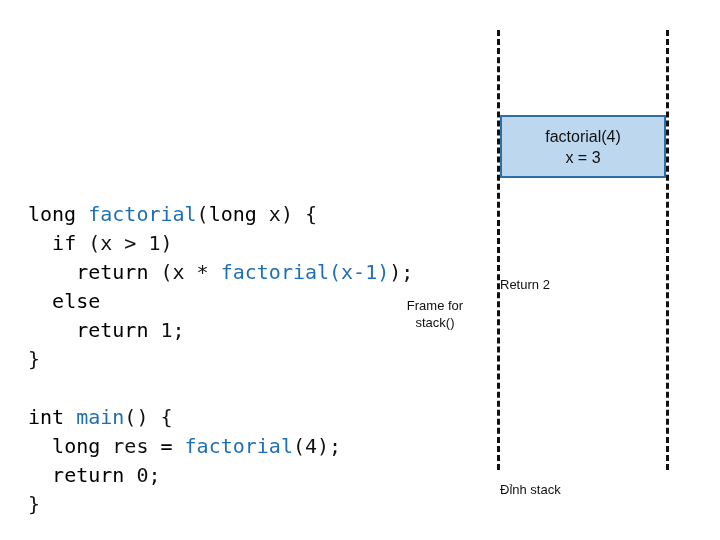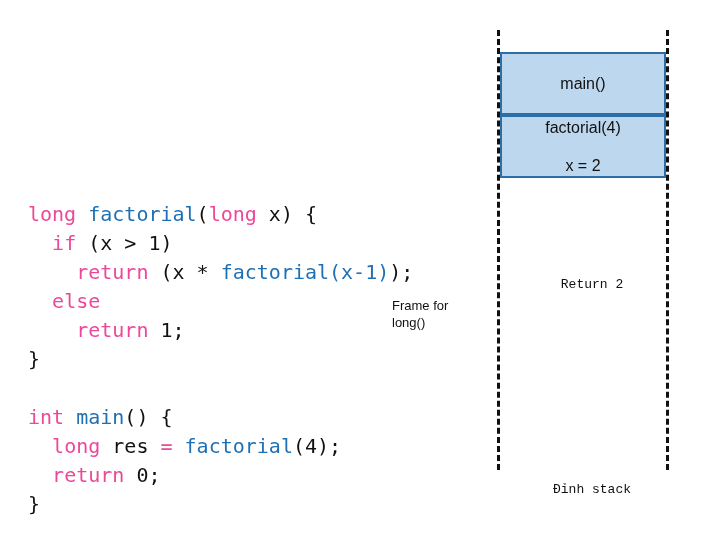--- a/index.html
+++ b/index.html
@@ -21,21 +21,21 @@
     left: 28px;
     top: 200px;
     width: 440px;
     font-family: "DejaVu Sans Mono", monospace;
     font-size: 20px;
     line-height: 29px;
     white-space: pre;
     color: #0f0f0f;
   }
   #code-block .ln { display: block; }
-  .kw { color: #ec4899; }
+  .kw { color: #000000; }
   .blue { color: #1f6fb4; }
   .plain { color: #111111; }
 
   
   #stack-area {
     position: absolute;
     left: 497px;
     top: 30px;
     width: 172px;
     height: 440px;
@@ -60,66 +60,62 @@
     color: #111111;
     font-size: 16px;
     text-align: center;
     display: flex;
     flex-direction: column;
     align-items: center;
     justify-content: center;
     line-height: 21px;
   }
   #frame-main       { top: 22px;  height: 63px; }
-  #frame-factorial4 { top: 85px;  height: 63px; justify-content: space-between; }
+  #frame-factorial4 { top: 85px;  height: 63px; }
   #frame-factorial3 { top: 155px; height: 63px; }
 
   .stack-label {
     position: absolute;
-    left: 12px;
+    left: 3px;
     width: 166px;
-    text-align: center;
+    text-align: left;
     font-size: 13px;
     color: #111111;
-    font-family: Liberation Mono, monospace;
   }
   #return-label { top: 247px; }
   #bottom-label { top: 415px; margin-top: 37px; }
 
   
   #frame-for-swap {
     position: absolute;
     left: 392px;
     top: 297px;
     width: 86px;
     font-size: 13px;
     line-height: 17px;
     color: #111111;
-    text-align: left;
+    text-align: center;
   }
 </style>
 </head>
 <body>
 
 <div id="code-block"><span class="ln"><span class="kw">long</span><span class="plain"> </span><span class="blue">factorial</span><span class="plain">(</span><span class="kw">long</span><span class="plain"> x) {</span></span><span class="ln"><span class="plain">  </span><span class="kw">if</span><span class="plain"> (x &gt; 1)</span></span><span class="ln"><span class="plain">    </span><span class="kw">return</span><span class="plain"> (x * </span><span class="blue">factorial(x-1)</span><span class="plain">);</span></span><span class="ln"><span class="plain">  </span><span class="kw">else</span></span><span class="ln"><span class="plain">    </span><span class="kw">return</span><span class="plain"> 1;</span></span><span class="ln"><span class="plain">}</span></span><span class="ln"><span class="plain"> </span></span><span class="ln"><span class="kw">int</span><span class="plain"> </span><span class="blue">main</span><span class="plain">() {</span></span><span class="ln"><span class="plain">  </span><span class="kw">long</span><span class="plain"> res </span><span class="kw">=</span><span class="plain"> </span><span class="blue">factorial</span><span class="plain">(4);</span></span><span class="ln"><span class="plain">  </span><span class="kw">return</span><span class="plain"> 0;</span></span><span class="ln"><span class="plain">}</span></span></div>
 
 <div id="frame-for-swap">
   <div>Frame for</div>
-  <div>long()</div>
+  <div>stack()</div>
 </div>
 
 <div id="stack-area">
   <div class="dashed-line" id="stack-line-left"></div>
   <div class="dashed-line" id="stack-line-right"></div>
 
-  <div class="stack-box" id="frame-main">
-    <div>main()</div>
-  </div>
 
   <div class="stack-box" id="frame-factorial4">
     <div>factorial(4)</div>
-    <div>x = 2</div>
+    <div>x = 3</div>
   </div>
 
 
   <div class="stack-label" id="return-label">Return 2</div>
   <div class="stack-label" id="bottom-label">Đỉnh stack</div>
 </div>
 
 </body></html>

